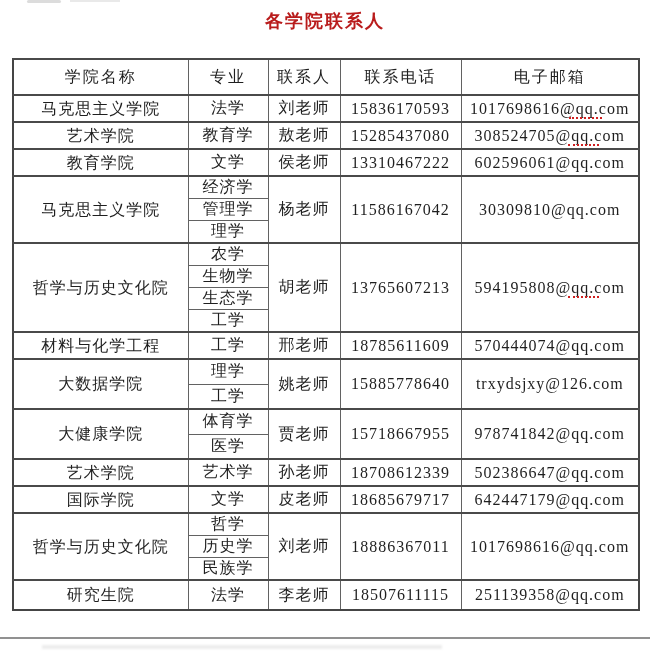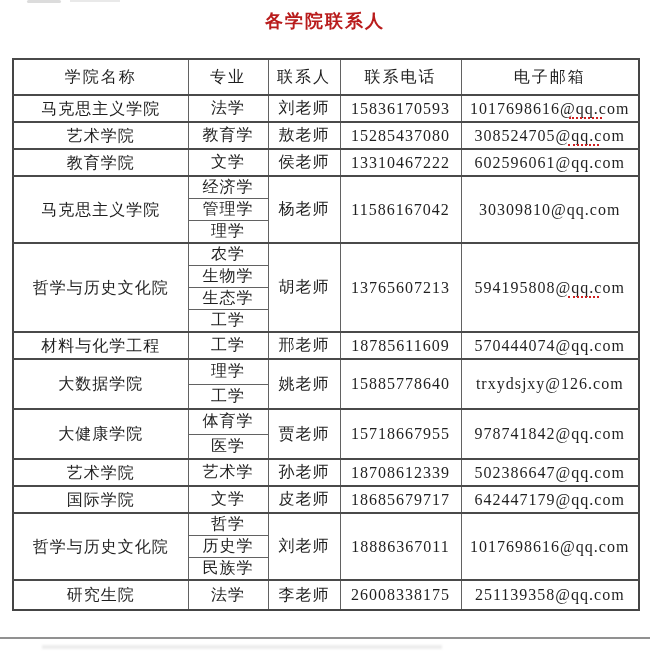--- a/index.html
+++ b/index.html
@@ -190,20 +190,20 @@
     <td class="c-major sub">历史学</td>
   </tr>
   <tr class="h22">
     <td class="c-major sub">民族学</td>
   </tr>
 
   <tr class="gs h30">
     <td class="c-college">研究生院</td>
     <td class="c-major">法学</td>
     <td class="c-contact">李老师</td>
-    <td class="c-phone">26008338175</td>
+    <td class="c-phone">18507611115</td>
     <td class="c-email"><span>251139358@qq.com</span></td>
   </tr>
 </tbody>
   </table>
 
 <div class="artifact" id="bottom-divider"></div>
 <div class="artifact" id="bottom-smudge"></div>
 
 </body></html>

